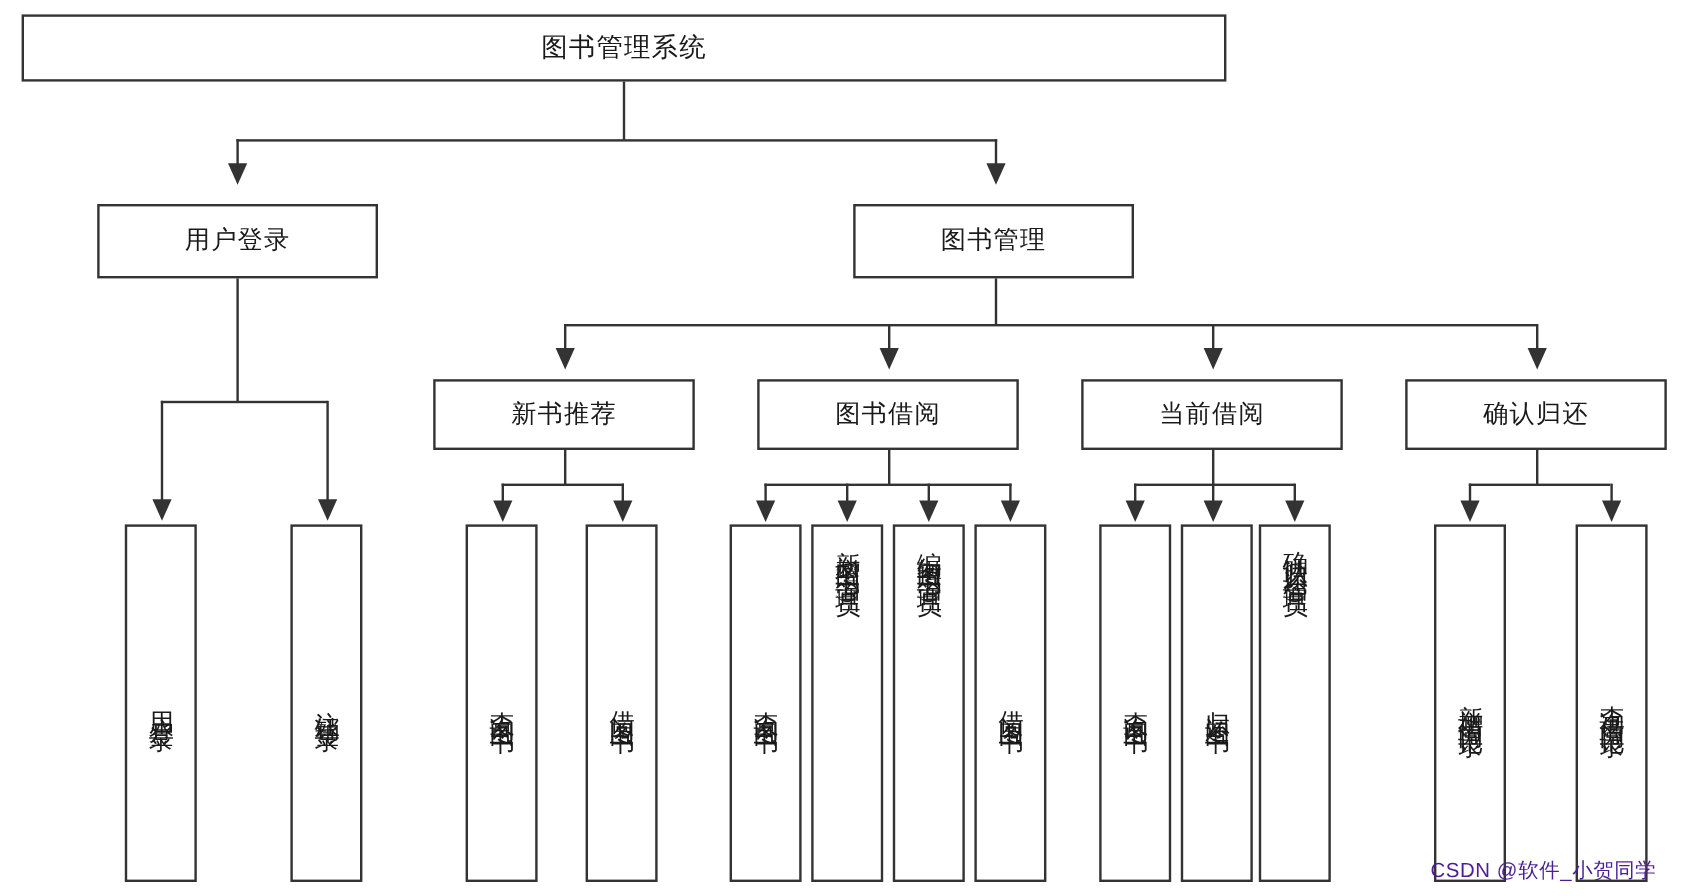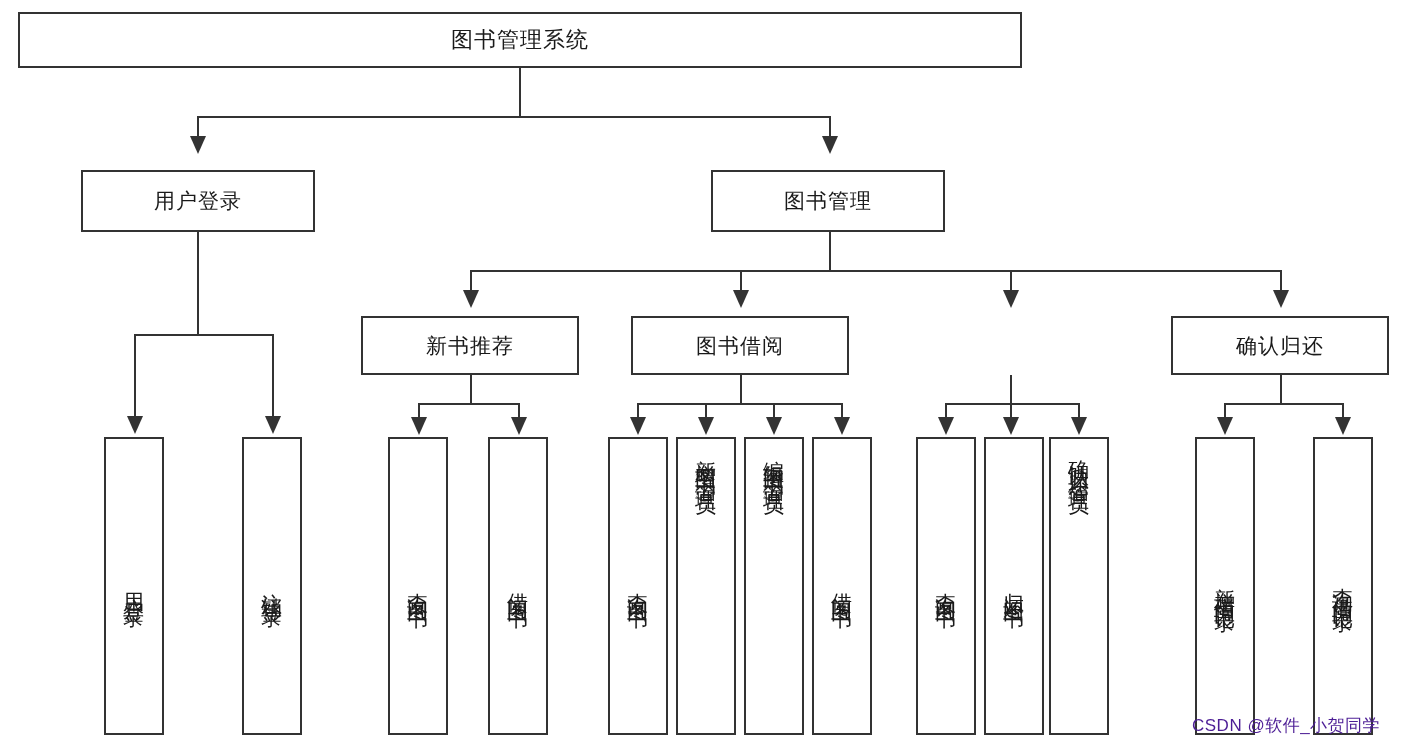--- a/index.html
+++ b/index.html
@@ -118,20 +118,23 @@
   <div class="arrow" style="left:1003px; top:290px;"></div>
   <div class="line vline" style="left:1280px; top:270px; height:22px;"></div>
   <div class="arrow" style="left:1273px; top:290px;"></div>
 
   <div class="node node-h" style="left:631px; top:316px; width:218px; height:59px;">
     <span>图书借阅</span>
   </div>
   <div class="node node-h" style="left:361px; top:316px; width:218px; height:59px;">
     <span>新书推荐</span>
   </div>
+  <div class="node node-h" style="left:901px; top:316px; width:218px; height:59px;">
+    <span>当前借阅</span>
+  </div>
   <div class="node node-h" style="left:1171px; top:316px; width:218px; height:59px;">
     <span>确认归还</span>
   </div>
 
   <div class="line vline" style="left:470px; top:375px; height:29px;"></div>
   <div class="line hline" style="left:418px; top:403px; width:102px;"></div>
   <div class="line vline" style="left:418px; top:403px; height:16px;"></div>
   <div class="arrow" style="left:411px; top:417px;"></div>
   <div class="line vline" style="left:518px; top:403px; height:16px;"></div>
   <div class="arrow" style="left:511px; top:417px;"></div>

